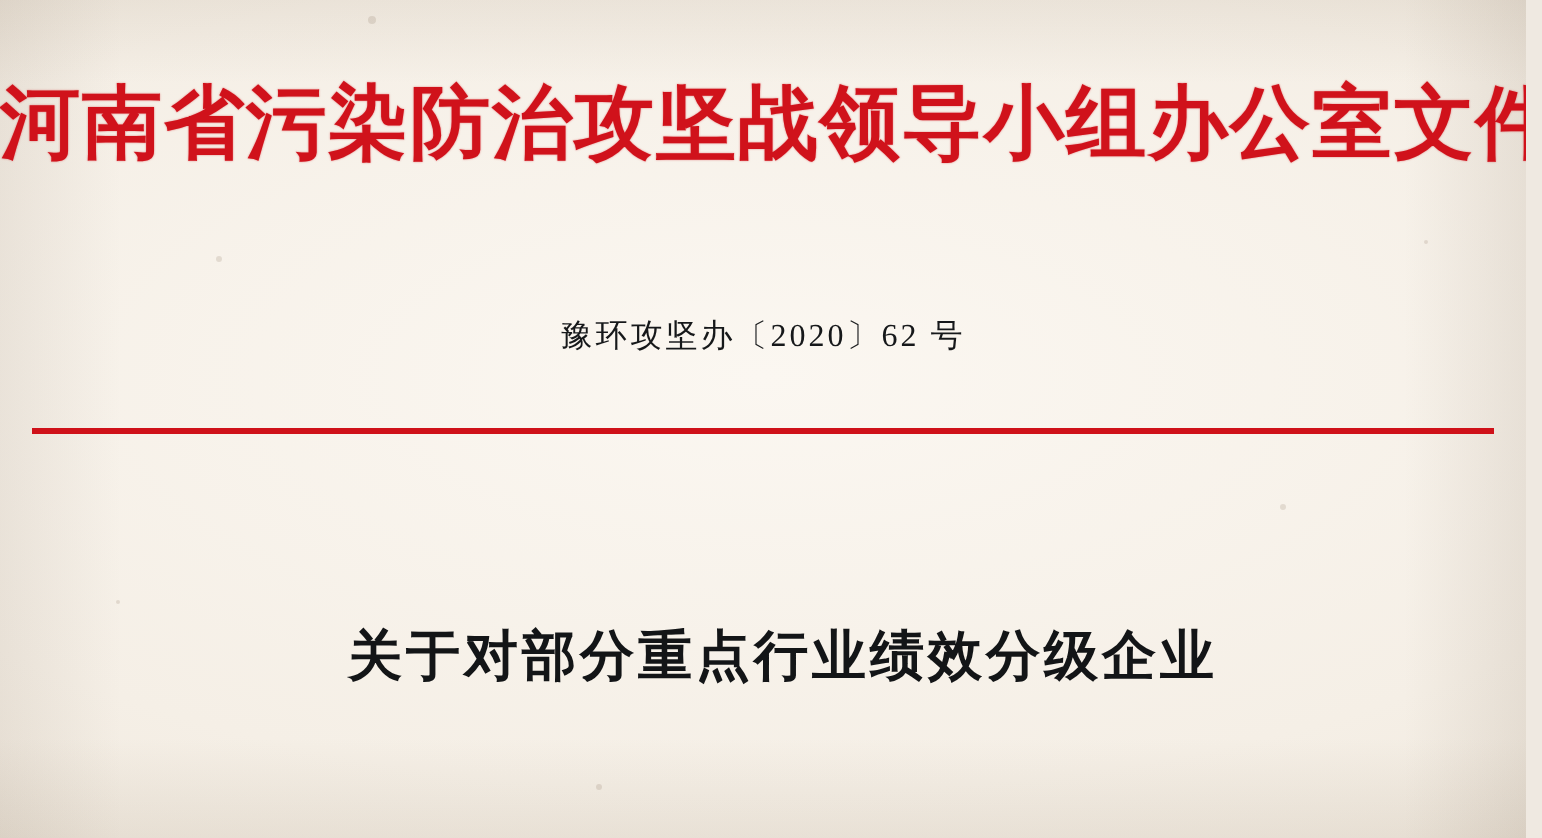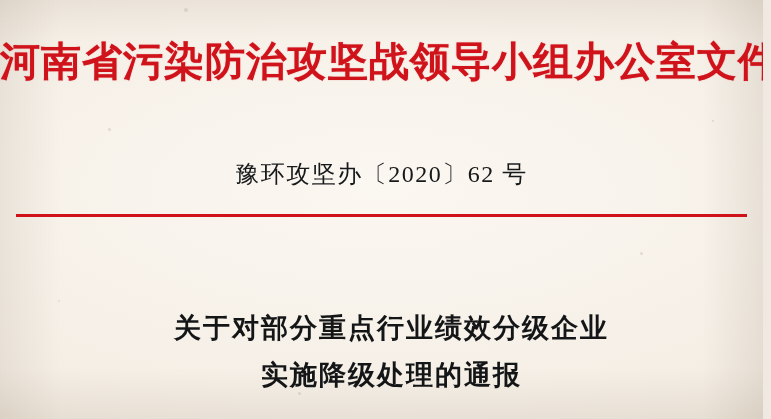--- a/index.html
+++ b/index.html
@@ -66,21 +66,21 @@
   }
 
   
   .doc-number {
     position: absolute;
     top: 158px;
     left: 0;
     right: 0;
     text-align: center;
     font-family: "Liberation Serif", serif;
-    font-size: 24px;
+    font-size: 16px;
     color: #16181a;
     letter-spacing: 1.5px;
     white-space: nowrap;
   }
 
   
   .red-rule {
     position: absolute;
     top: 214px;
     left: 16px;
@@ -124,17 +124,16 @@
   <div class="doc-inner">
 
     <div class="masthead">河南省污染防治攻坚战领导小组办公室文件</div>
 
     <div class="doc-number">豫环攻坚办〔2020〕62 号</div>
 
     <div class="red-rule"></div>
 
     <div class="main-title">
       <span class="line">关于对部分重点行业绩效分级企业</span>
-      <span class="line">实施降级处理的通报</span>
     </div>
 
   </div>
 </div>
 
 </body></html>

